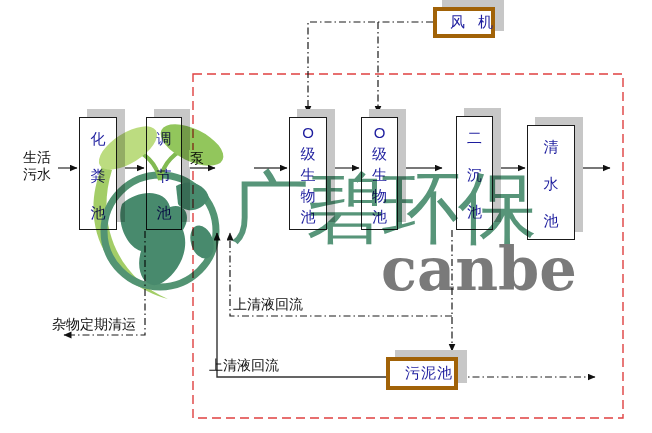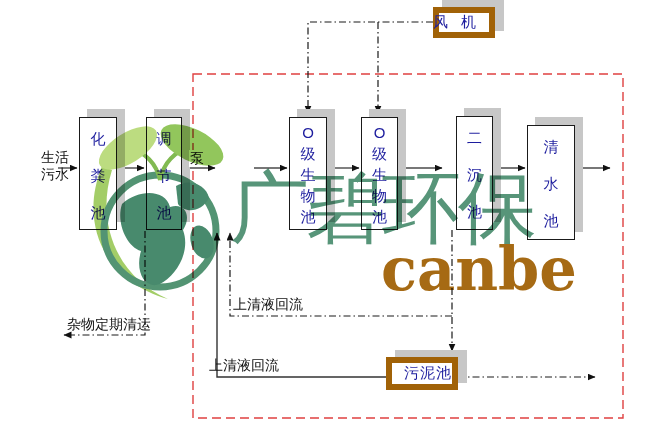--- a/index.html
+++ b/index.html
@@ -6,37 +6,37 @@
   .screen{position:relative;width:652px;height:433px;background:#ffffff;overflow:hidden;
           font-family:"Liberation Sans","DejaVu Sans",sans-serif;}
   svg.lines{position:absolute;left:0;top:0;}
   
   .box{position:absolute;background:#ffffff;border:1px solid #1a1a1a;
        box-shadow:8px -8px 0 #c7c7c7;box-sizing:border-box;
        display:flex;justify-content:center;align-items:flex-start;}
   .vlabel{position:relative;z-index:4;width:17px;color:#1d1d9e;font-size:15px;
           text-align:center;word-break:break-all;line-height:37px;margin-top:2px;}
   .tight .vlabel{line-height:21px;margin-top:4px;}
-  .hbox{position:absolute;background:#ffffff;border:6px solid #a16207;
+  .hbox{position:absolute;background:#ffffff;border:4px solid #a16207;
         box-shadow:9px -7px 0 #c7c7c7;box-sizing:border-box;
-        display:flex;align-items:center;justify-content:flex-end;}
+        display:flex;align-items:center;}
   .hlabel{position:relative;z-index:4;color:#1d1d9e;font-size:15px;white-space:nowrap;}
   .blower .hlabel{margin:0 auto;letter-spacing:13px;padding-left:13px;}
   .sludgebox .hlabel{padding-left:15px;letter-spacing:1px;}
   
   .flow-label{position:absolute;z-index:4;color:#101010;font-size:14px;line-height:17px;white-space:nowrap;}
   .influent{width:32px;white-space:normal;word-break:break-all;text-align:left;}
   .pump{background:#ffffff;padding:0 1px;}
   
   .watermark{position:absolute;left:0;top:0;width:652px;height:433px;z-index:6;
              pointer-events:none;mix-blend-mode:multiply;opacity:.95;}
   .brand-cn{position:absolute;left:230px;top:168px;font-size:79px;font-weight:normal;
             color:#4e8f72;letter-spacing:-3px;line-height:1;white-space:nowrap;}
   .brand-en{position:absolute;left:381px;top:240px;font-size:59px;font-weight:bold;
-            color:#a16207;font-family:"DejaVu Serif","Liberation Serif",serif;line-height:1;}
+            color:#737373;font-family:"DejaVu Serif","Liberation Serif",serif;line-height:1;}
   .logo{position:absolute;left:88px;top:100px;}
 </style>
 </head>
 <body>
 
 <div class="screen">
 
   <svg class="lines" width="652" height="433" viewBox="0 0 652 433">
     <defs>
       <marker id="ah" markerWidth="9" markerHeight="8" refX="7.5" refY="3.5" orient="auto" markerUnits="userSpaceOnUse">
@@ -93,23 +93,23 @@
   </div>
 
   <div class="hbox blower" style="left:433px;top:7px;width:62px;height:31px;">
     <div class="hlabel">风机</div>
   </div>
 
   <div class="hbox sludgebox" style="left:386px;top:357px;width:72px;height:33px;">
     <div class="hlabel">污泥池</div>
   </div>
 
-  <div class="flow-label influent" style="left:41px;top:149px;">生活污水</div>
+  <div class="flow-label influent" style="left:23px;top:149px;">生活污水</div>
   <div class="flow-label pump" style="left:189px;top:150px;">泵</div>
-  <div class="flow-label" style="left:67px;top:316px;">杂物定期清运</div>
+  <div class="flow-label" style="left:52px;top:316px;">杂物定期清运</div>
   <div class="flow-label" style="left:233px;top:296px;">上清液回流</div>
   <div class="flow-label" style="left:209px;top:357px;text-align:center;">上清液回流</div>
 
   <div class="watermark">
     <svg class="logo" width="150" height="205" viewBox="0 0 150 205">
 
       <path d="M14,66 C-10,125 18,182 80,199 C34,180 6,128 24,70 Z" fill="#9ecb5f"></path>
 
       <circle cx="72" cy="131" r="56" fill="none" stroke="#4a8e6b" stroke-width="7"></circle>
 

